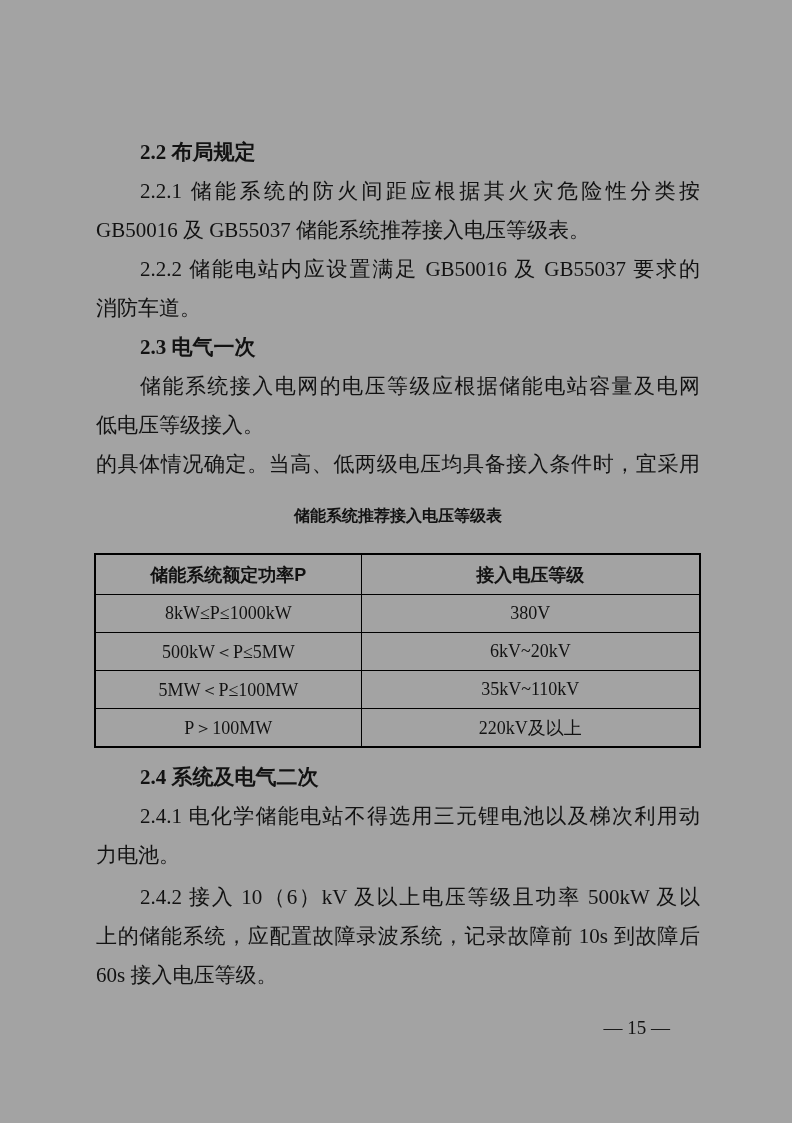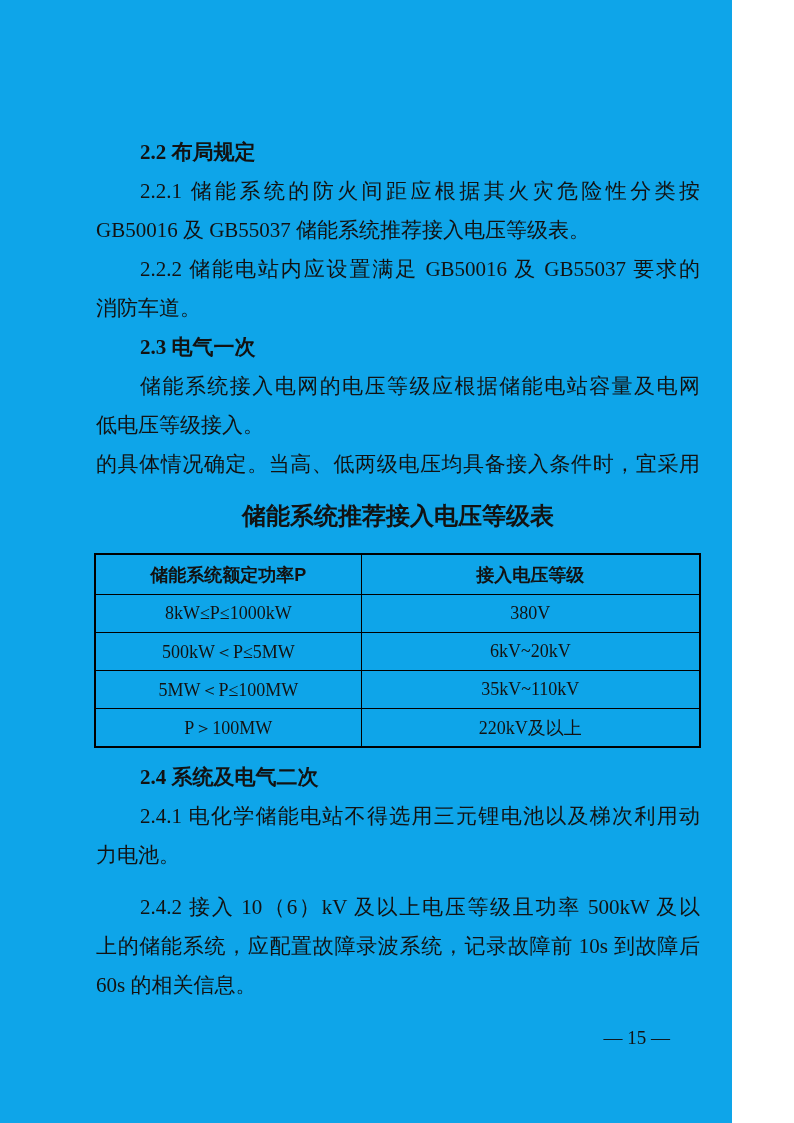--- a/index.html
+++ b/index.html
@@ -3,33 +3,33 @@
 <meta charset="utf-8">
 <style>
   html,body{margin:0;padding:0;}
   body{
     width:794px;height:1123px;
     background:#ffffff;
     font-family:"Liberation Serif","DejaVu Serif",serif;
     color:#121212;
     -webkit-font-smoothing:antialiased;
   }
-  .page{position:relative;width:732px;height:1123px;overflow:hidden;background:#0ea5e9;}
+  .page{position:relative;width:792px;height:1123px;overflow:hidden;background:#a3a3a3;}
   .content{margin-left:96px;width:604px;padding-top:133px;font-size:21px;}
   .line{height:39px;line-height:39px;white-space:normal;}
   .fill{text-align:justify;text-align-last:justify;text-justify:inter-character;}
   .indent{text-indent:44px;}
   .heading{font-weight:bold;}
   .mt7{}
   .mt10{margin-top:10px;}
-  .mt3{margin-top:13px;}
+  .mt3{margin-top:3px;}
   .tbl-title{
     margin-top:12px;height:39px;line-height:39px;text-align:center;
     font-family:"Liberation Sans","DejaVu Sans",sans-serif;
-    font-weight:bold;font-size:24px;
+    font-weight:bold;font-size:16px;
   }
   table.vtable{
     margin-top:18px;margin-left:-2px;width:607px;
     border-collapse:collapse;table-layout:fixed;
     border:2px solid #000;
   }
   table.vtable th,table.vtable td{
     border:1px solid #000;text-align:center;padding:3px;vertical-align:middle;
   }
   table.vtable th{
@@ -101,19 +101,19 @@
     <div class="line heading indent mt10">2.4 系统及电气二次</div>
 
     <div>
       <div class="line fill indent">2.4.1 电化学储能电站不得选用三元锂电池以及梯次利用动</div>
       <div class="line">力电池。</div>
     </div>
 
     <div class="mt3">
       <div class="line fill indent">2.4.2 接入 10（6）kV 及以上电压等级且功率 500kW 及以</div>
       <div class="line fill">上的储能系统，应配置故障录波系统，记录故障前 10s 到故障后</div>
-      <div class="line">60s 的相关信息。</div>
+      <div class="line">60s 接入电压等级。</div>
     </div>
 
     <div class="footer">— 15 —</div>
 
   </div>
 </div>
 
 </body></html>

